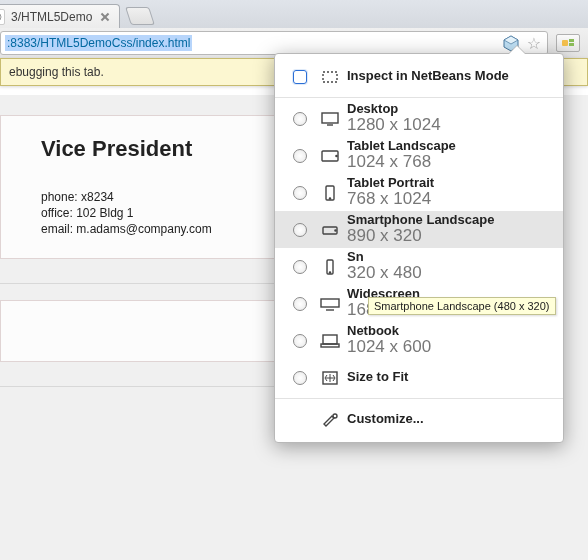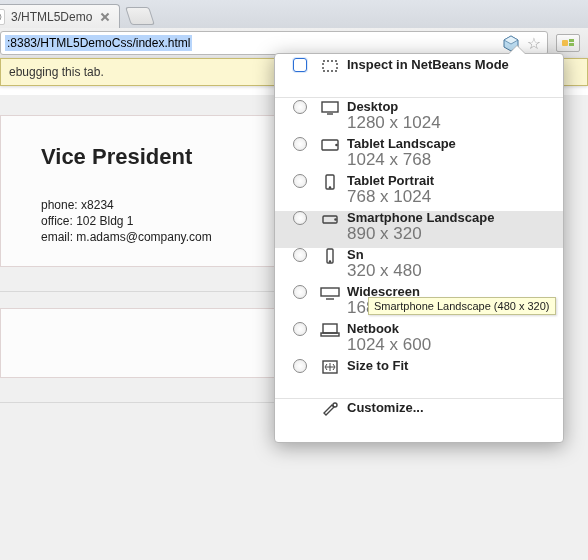--- a/index.html
+++ b/index.html
@@ -89,21 +89,21 @@
     border-radius: 3px;
     background: #fff;
     display: flex;
     align-items: center;
     padding: 0 4px;
     margin-right: 8px;
     position: relative;
   }
   .url-text {
     font-size: 12px;
-    color: #000000;
+    color: #0369a1;
     background: #b7d5fb;
     padding: 1px 2px;
     white-space: nowrap;
     overflow: hidden;
   }
   .omni-icons {
     display: flex;
     align-items: center;
     gap: 4px;
     margin-left: auto;
@@ -146,21 +146,21 @@
     top: 95px;
     bottom: 0;
     background: #f0f0f0;
     padding: 20px 30px 60px 30px;
     font-family: "Trebuchet MS", "Lucida Grande", sans-serif;
     color: #222;
   }
   .card {
     background: #fcfcfc;
     border: 1px solid #e0d4d4;
-    padding: 28px 40px 20px 40px;
+    padding: 20px 40px 20px 40px;
     width: 310px;
     margin-bottom: 24px;
   }
   .card h2 {
     font-size: 22px;
     font-weight: bold;
     margin: 0 0 28px 0;
   }
   .card p { margin: 2px 0; font-size: 12px; }
   .hline {
@@ -187,21 +187,21 @@
     position: absolute;
     top: -8px; right: 38px;
     width: 0; height: 0;
     border-left: 8px solid transparent;
     border-right: 8px solid transparent;
     border-bottom: 8px solid #fff;
     filter: drop-shadow(0 -1px 0 #b8b8b8);
   }
   .row {
     display: flex;
-    align-items: flex-start;
+    align-items: center;
     height: 37px;
     padding: 0 12px;
     font-size: 13px;
     color: #222;
     position: relative;
   }
   .row.selected {
     background: #e5e5e5;
   }
   .row .col-check {

